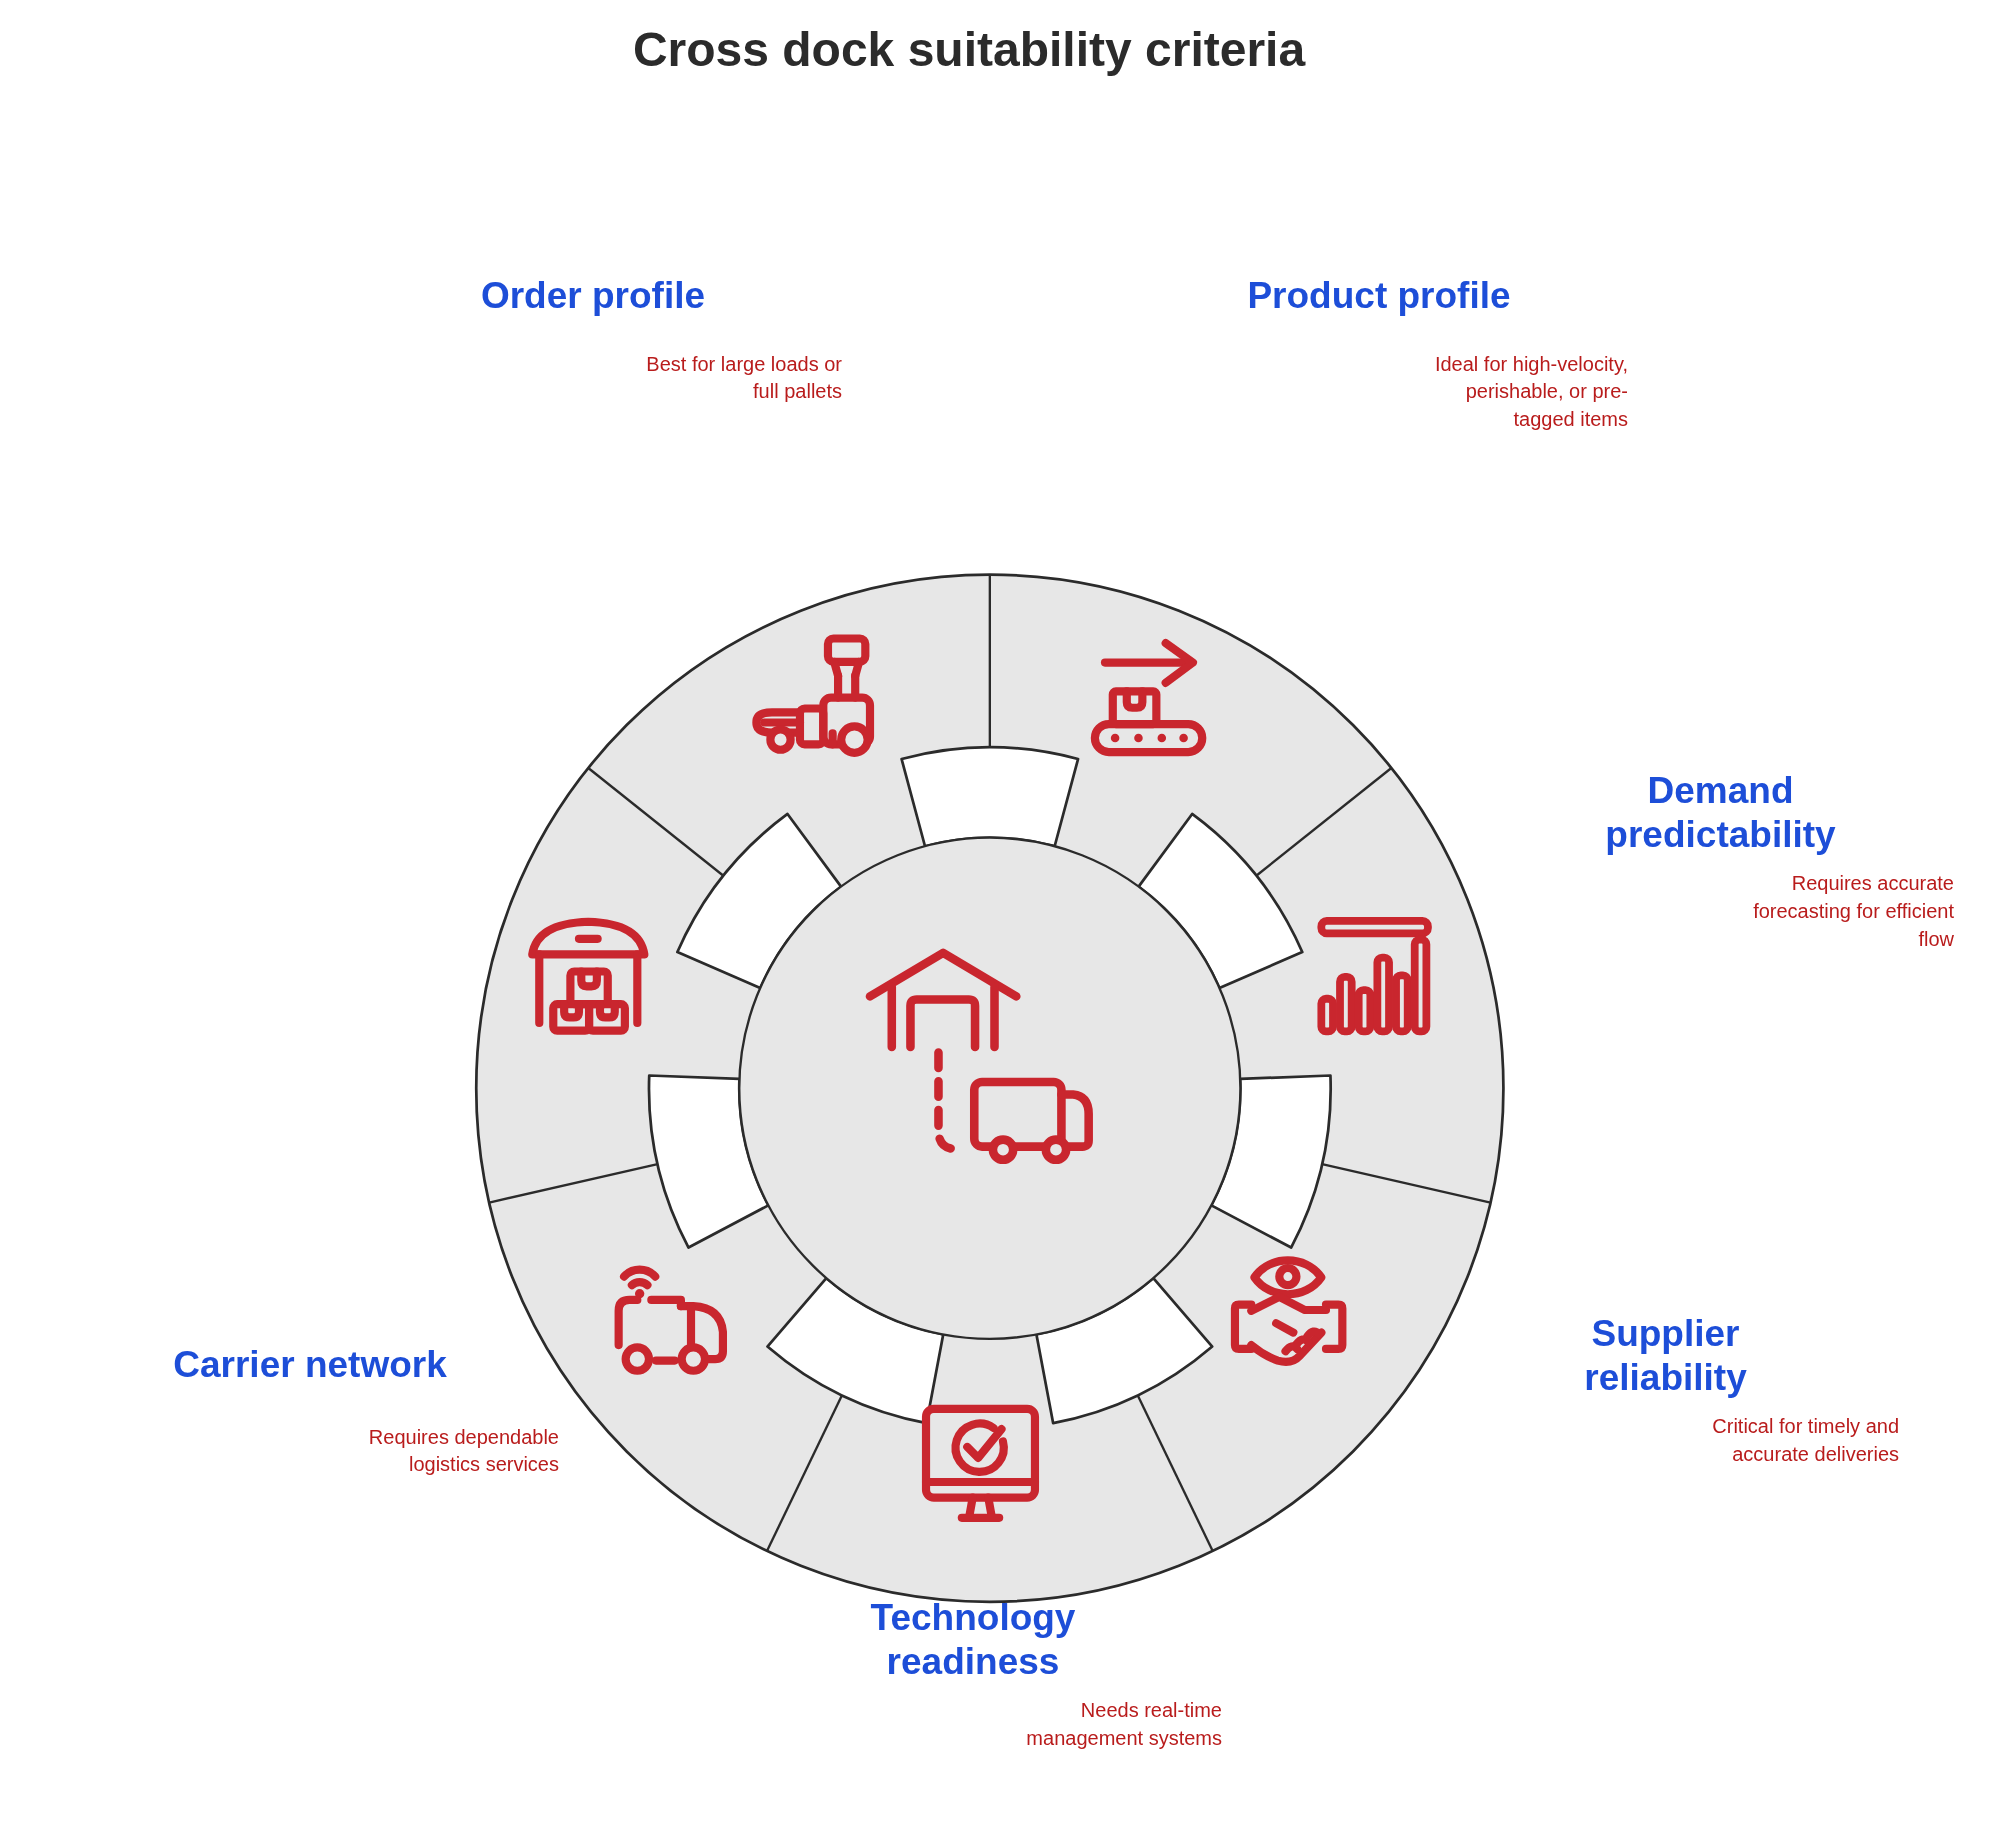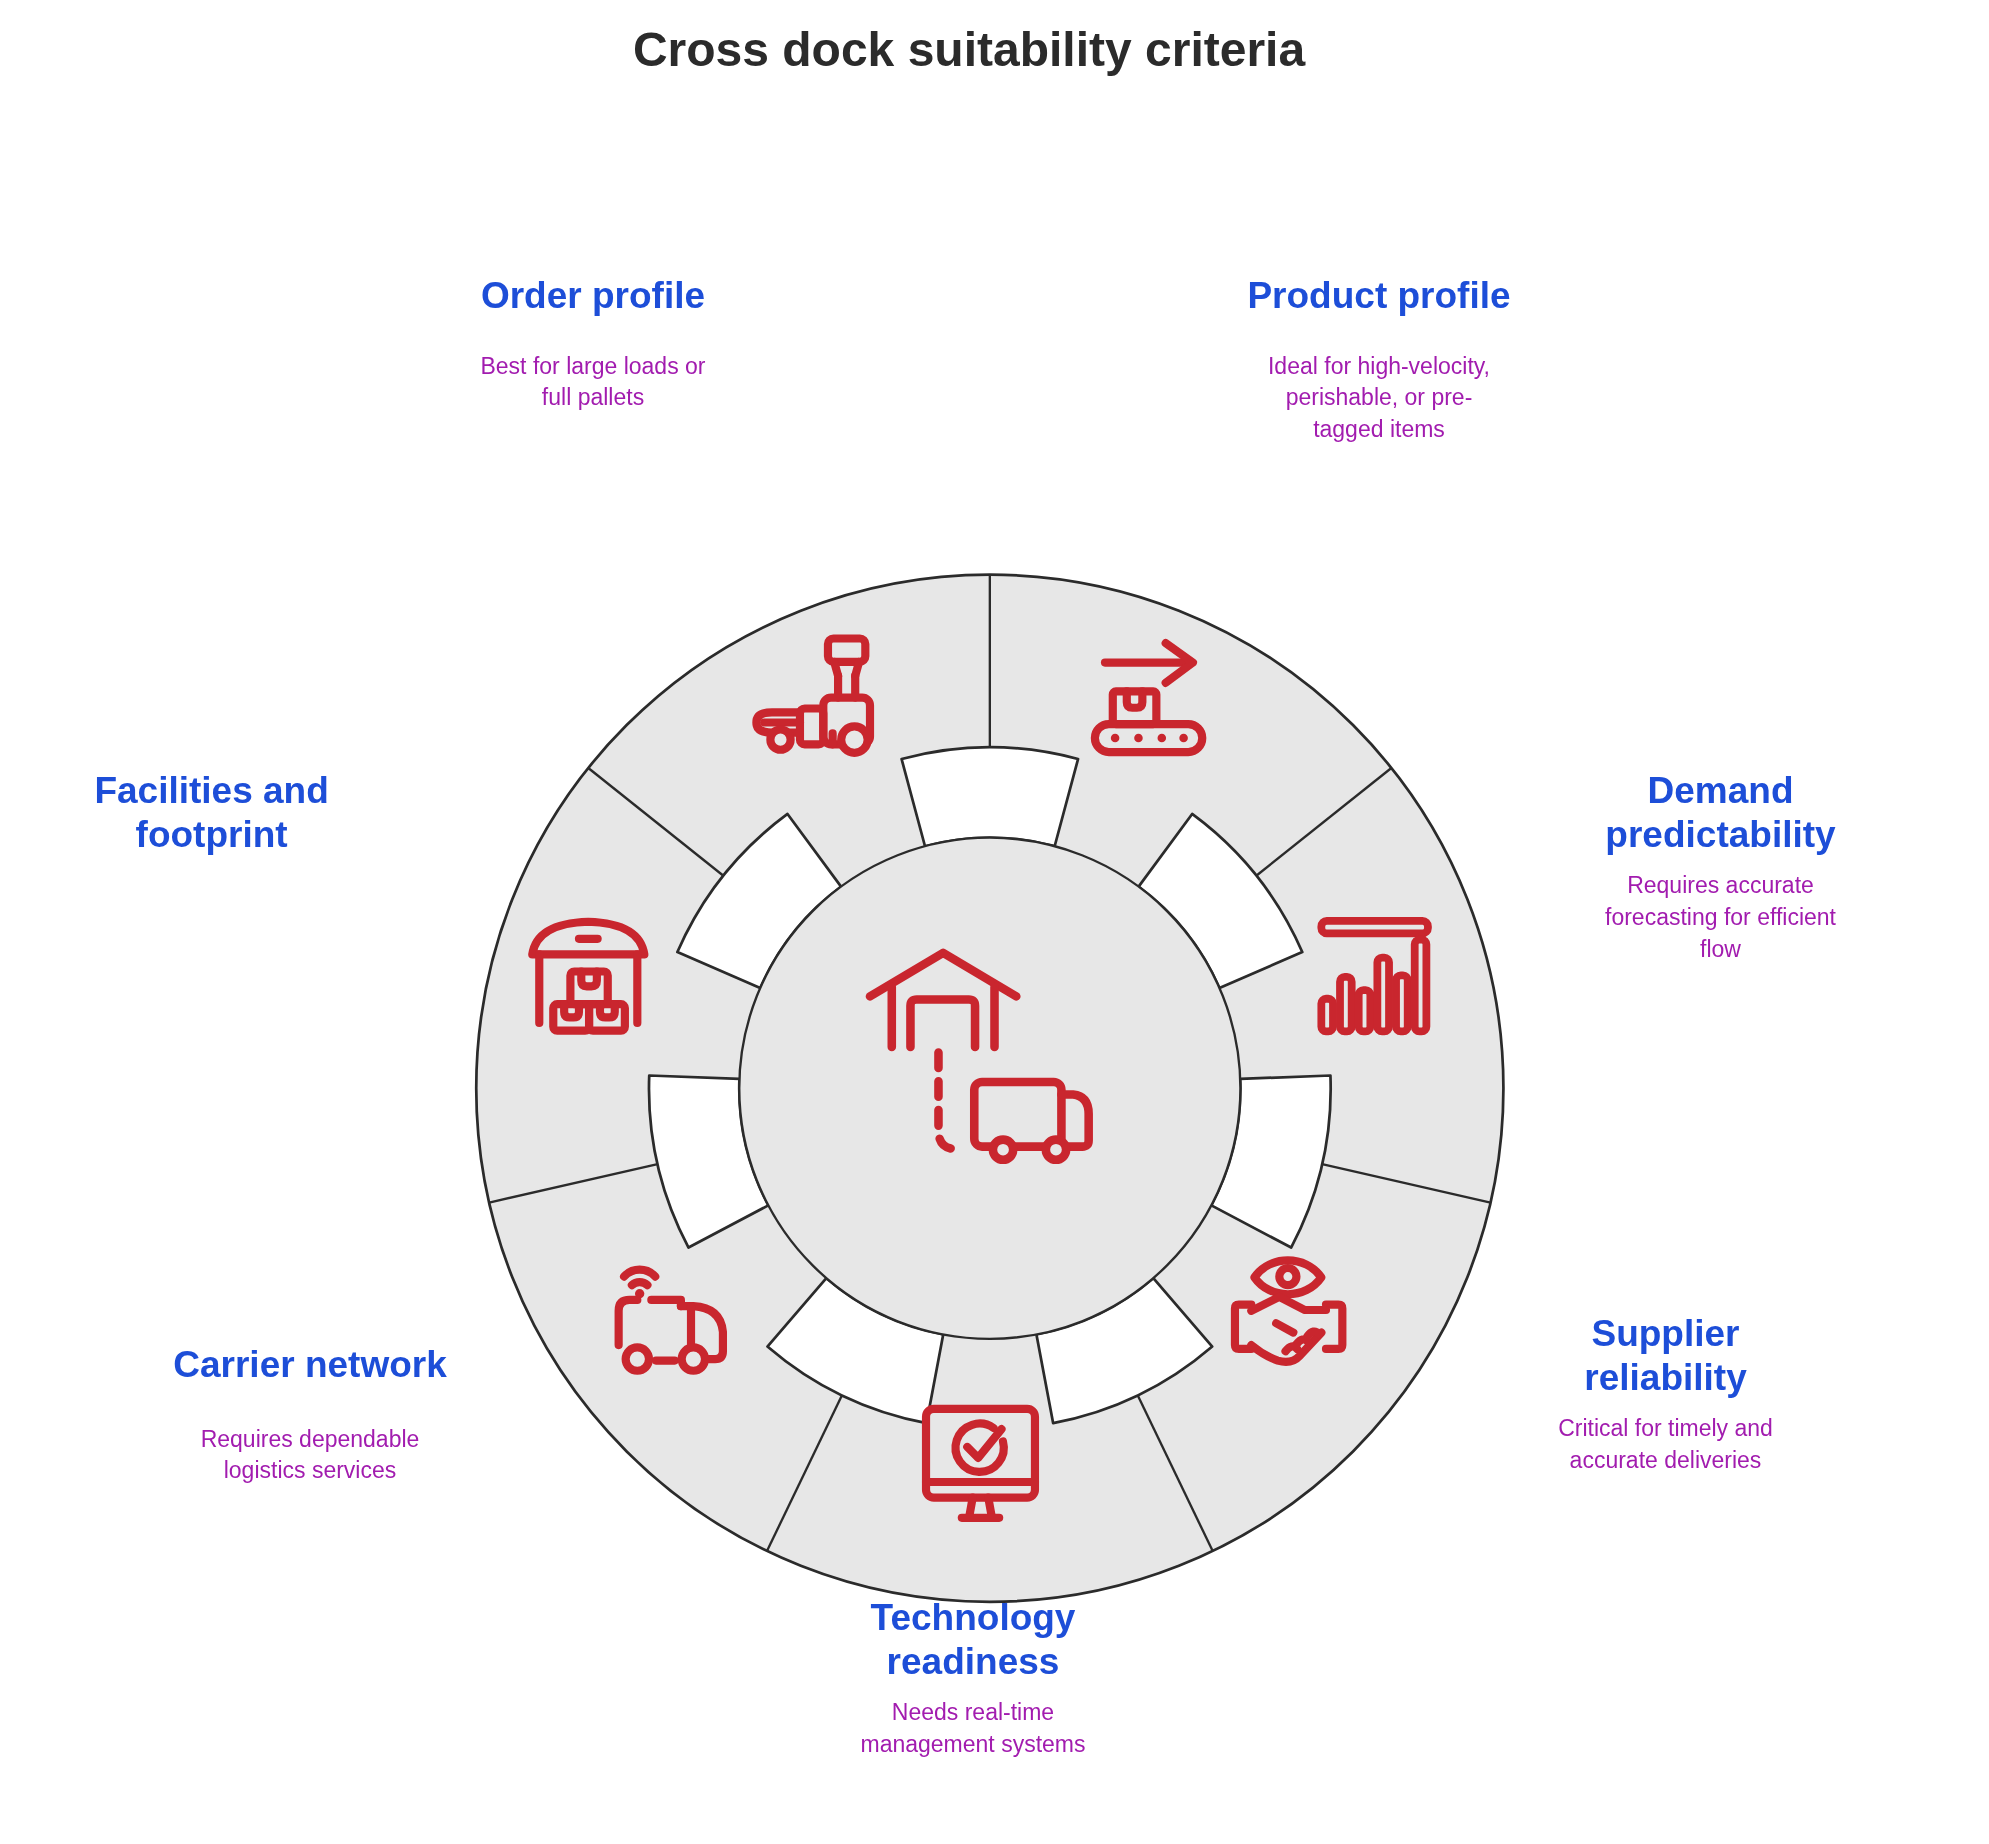--- a/index.html
+++ b/index.html
@@ -12,22 +12,22 @@
     text-align:center;font-size:48px;font-weight:600;color:#2b2b2b;
     letter-spacing:0px;
   }
   .wheel-svg{position:absolute;left:0;top:0;}
   .label-block{position:absolute;text-align:center;}
   .crit-heading{
     margin:0;font-size:37px;font-weight:600;line-height:1.18;
     color:#1d4ed8;white-space:pre-line;
   }
   .crit-desc{
-    margin:14px 0 0 0;font-size:23px;font-weight:400;line-height:1.38;
-    color:#a21caf;white-space:pre-line;
+    margin:14px 0 0 0;font-size:20px;font-weight:400;line-height:1.38;
+    color:#b91c1c;white-space:pre-line;text-align:right;
   }
   
   .pos-order{left:344px;top:274px;width:498px;}
   .pos-order .crit-desc{margin-top:33px;}
   .pos-product{left:1130px;top:274px;width:498px;}
   .pos-product .crit-desc{margin-top:33px;}
   .pos-demand{left:1487px;top:769px;width:467px;}
   .pos-supplier{left:1432px;top:1312px;width:467px;}
   .pos-technology{left:724px;top:1596px;width:498px;}
   .pos-carrier{left:61px;top:1343px;width:498px;}
@@ -195,16 +195,14 @@
 management systems</p>
 </div>
 
 <div class="label-block pos-carrier">
   <h2 class="crit-heading">Carrier network</h2>
   <p class="crit-desc">Requires dependable
 logistics services</p>
 </div>
 
 <div class="label-block pos-facilities">
-  <h2 class="crit-heading">Facilities and
-footprint</h2>
 </div>
 
 
 </body></html>

